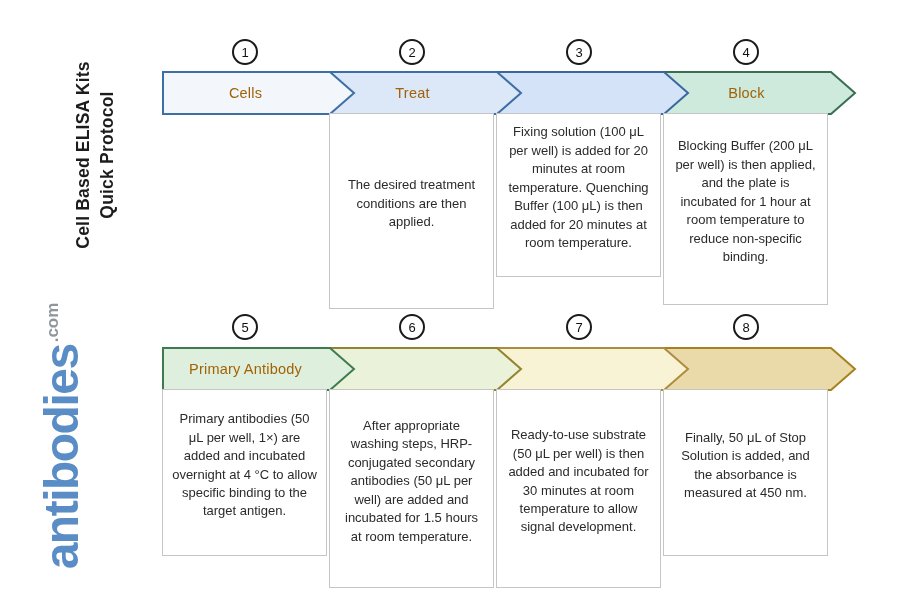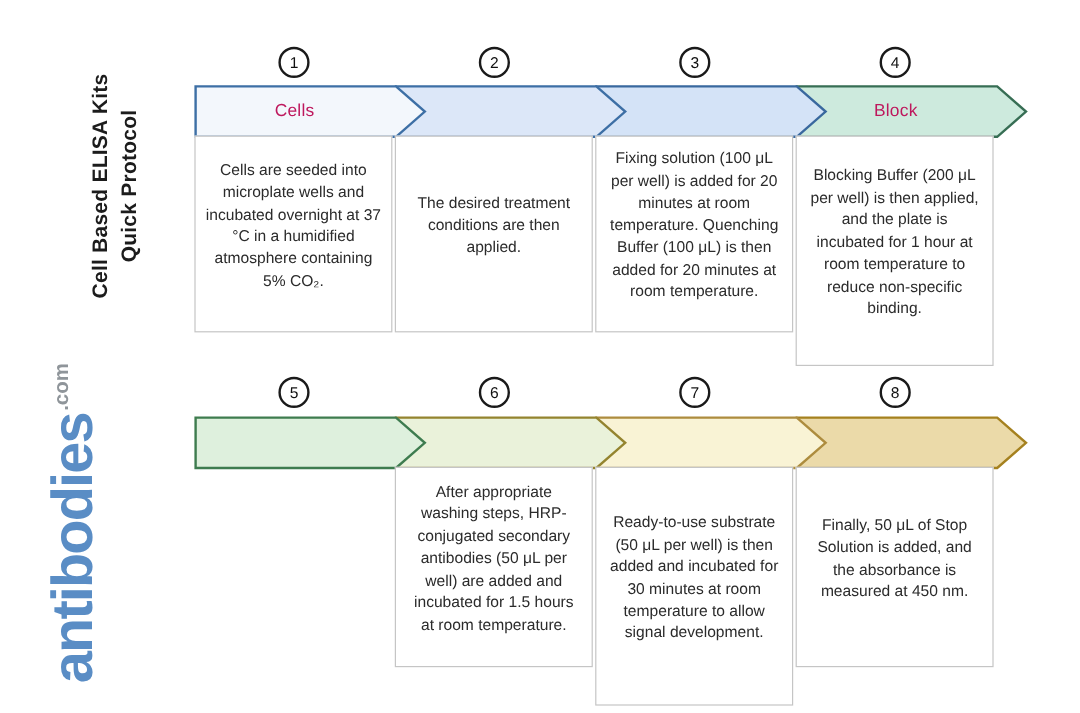--- a/index.html
+++ b/index.html
@@ -31,21 +31,21 @@
     position:absolute;width:26px;height:26px;border:2px solid #1a1a1a;
     border-radius:50%;background:#ffffff;box-sizing:border-box;
     display:flex;align-items:center;justify-content:center;
     font-size:13px;color:#111;
   }
   
   .arrows{position:absolute;overflow:visible;}
   .arrowlabel{
     position:absolute;width:167px;height:44px;
     display:flex;align-items:center;justify-content:center;
-    font-size:14.5px;color:#be185d;letter-spacing:.2px;
+    font-size:14.5px;color:#a16207;letter-spacing:.2px;
   }
   
   .box{
     position:absolute;width:165px;background:#ffffff;
     border:1px solid #c5c5c5;box-sizing:border-box;
     display:flex;align-items:center;justify-content:center;
     padding:10px 8px 24px 8px;
   }
   .box p{
     margin:0;font-size:13px;line-height:1.42;color:#2b2b2b;text-align:center;
@@ -78,26 +78,24 @@
       <span>4</span>
     </div>
 
   <svg class="arrows" style="left:162px;top:71px" width="694" height="44" viewBox="0 0 694 44">
     <polygon points="502,1 669,1 693,22 669,43 502,43" stroke-width="2" fill="#cdeadd" stroke="#376e54"></polygon>
     <polygon points="335,1 502,1 526,22 502,43 335,43" stroke-width="2" fill="#d4e3f7" stroke="#39689e"></polygon>
     <polygon points="168,1 335,1 359,22 335,43 168,43" stroke-width="2" fill="#dce7f8" stroke="#3d6fa5"></polygon>
     <polygon points="1,1 168,1 192,22 168,43 1,43" stroke-width="2" fill="#f3f7fc" stroke="#3d6fa5"></polygon>
   </svg>
   <div class="arrowlabel" style="left:162px;top:71px">Cells</div>
+  <div class="arrowlabel" style="left:329px;top:71px">Treat</div>
   <div class="arrowlabel" style="left:663px;top:71px">Block</div>
 
-  <div class="box" style="left:162px;top:113px;height:164px">
-      <p>Cells are seeded into microplate wells and incubated overnight at 37 °C in a humidified atmosphere containing 5% CO₂.</p>
-    </div>
-  <div class="box" style="left:329px;top:113px;height:164px">
+  <div class="box" style="left:329px;top:113px;height:196px">
       <p>The desired treatment conditions are then applied.</p>
     </div>
   <div class="box" style="left:496px;top:113px;height:164px">
       <p>Fixing solution (100 μL per well) is added for 20 minutes at room temperature. Quenching Buffer (100 μL) is then added for 20 minutes at room temperature.</p>
     </div>
   <div class="box" style="left:663px;top:113px;height:192px">
       <p>Blocking Buffer (200 μL per well) is then applied, and the plate is incubated for 1 hour at room temperature to reduce non-specific binding.</p>
     </div>
 
   <div class="circle" style="left:232px;top:314px">
@@ -112,22 +110,26 @@
   <div class="circle" style="left:733px;top:314px">
       <span>8</span>
     </div>
 
   <svg class="arrows" style="left:162px;top:347px" width="694" height="44" viewBox="0 0 694 44">
     <polygon points="502,1 669,1 693,22 669,43 502,43" stroke-width="2" fill="#ebdaa9" stroke="#a5811f"></polygon>
     <polygon points="335,1 502,1 526,22 502,43 335,43" stroke-width="2" fill="#f9f3d5" stroke="#ad8c3e"></polygon>
     <polygon points="168,1 335,1 359,22 335,43 168,43" stroke-width="2" fill="#eaf2da" stroke="#94842f"></polygon>
     <polygon points="1,1 168,1 192,22 168,43 1,43" stroke-width="2" fill="#def0dd" stroke="#3e7c4f"></polygon>
   </svg>
+  <div class="arrowlabel" style="left:162px;top:347px">Primary Antibody</div>
 
-  <div class="box" style="left:329px;top:389px;height:167px">
+  <div class="box" style="left:162px;top:389px;height:167px">
+      <p>Primary antibodies (50 μL per well, 1×) are added and incubated overnight at 4 °C to allow specific binding to the target antigen.</p>
+    </div>
+  <div class="box" style="left:329px;top:389px;height:199px">
       <p>After appropriate washing steps, HRP-conjugated secondary antibodies (50 μL per well) are added and incubated for 1.5 hours at room temperature.</p>
     </div>
   <div class="box" style="left:496px;top:389px;height:199px">
       <p>Ready-to-use substrate (50 μL per well) is then added and incubated for 30 minutes at room temperature to allow signal development.</p>
     </div>
   <div class="box" style="left:663px;top:389px;height:167px">
       <p>Finally, 50 μL of Stop Solution is added, and the absorbance is measured at 450 nm.</p>
     </div>
 
 </div>

